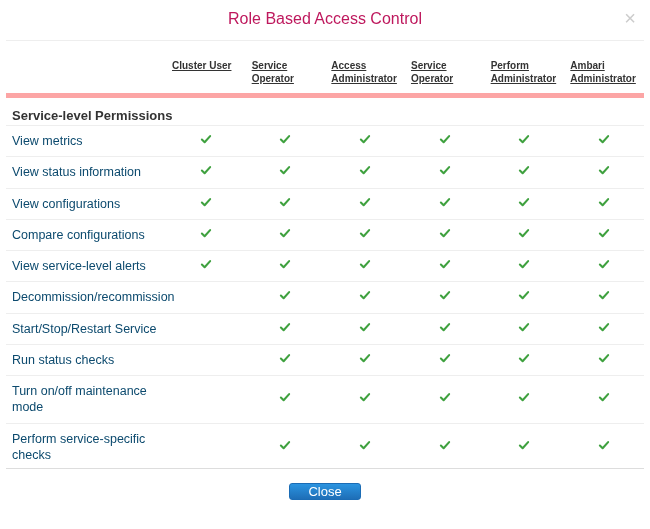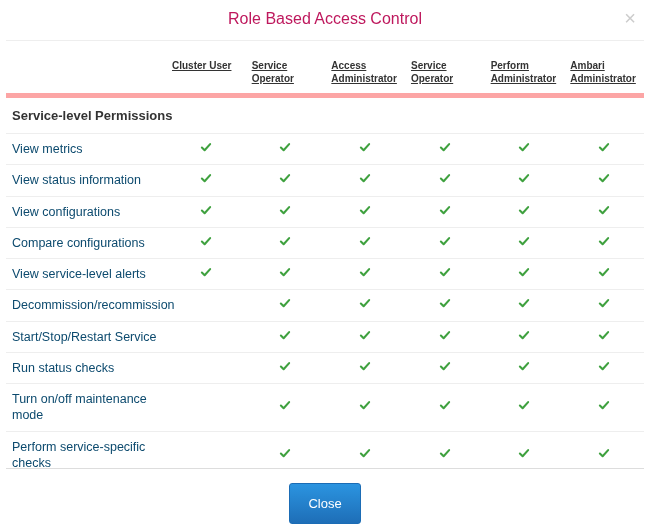--- a/index.html
+++ b/index.html
@@ -69,21 +69,21 @@
       padding: 7px 6px;
       border-top: 1px solid #eee;
       font-size: 12.5px;
       text-align: left;
       vertical-align: middle;
     }
     .section-row th {
       font-weight: 700;
       font-size: 13px;
       padding-top: 10px;
-      padding-bottom: 10px;
+      padding-bottom: 2px;
     }
     tbody td.perm-name {
       font-weight: 400;
       color: #0c4a6e;
       line-height: 1.3;
     }
     tbody td.check-cell {
       text-align: center;
     }
     .check-icon {
@@ -95,21 +95,21 @@
     .footer {
       text-align: center;
       padding: 14px 0 0 0;
     }
     .btn-close {
       background: #1f7ac4;
       background: linear-gradient(#2b94e0, #1e6eb7);
       border: 1px solid #1b6cb5;
       color: #fff;
       font-size: 13px;
-      padding: 12px 18px;
+      padding: 0 18px;
       border-radius: 3px;
       cursor: pointer;
     }
   </style>
 </head>
 <body>
 
 <div class="modal-header">
   <button class="close-x">×</button>
   <h3 class="modal-title">Role Based Access Control</h3>

